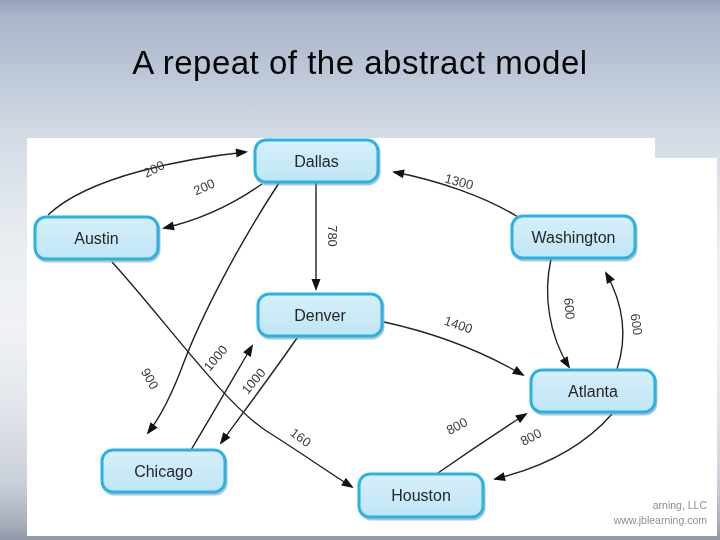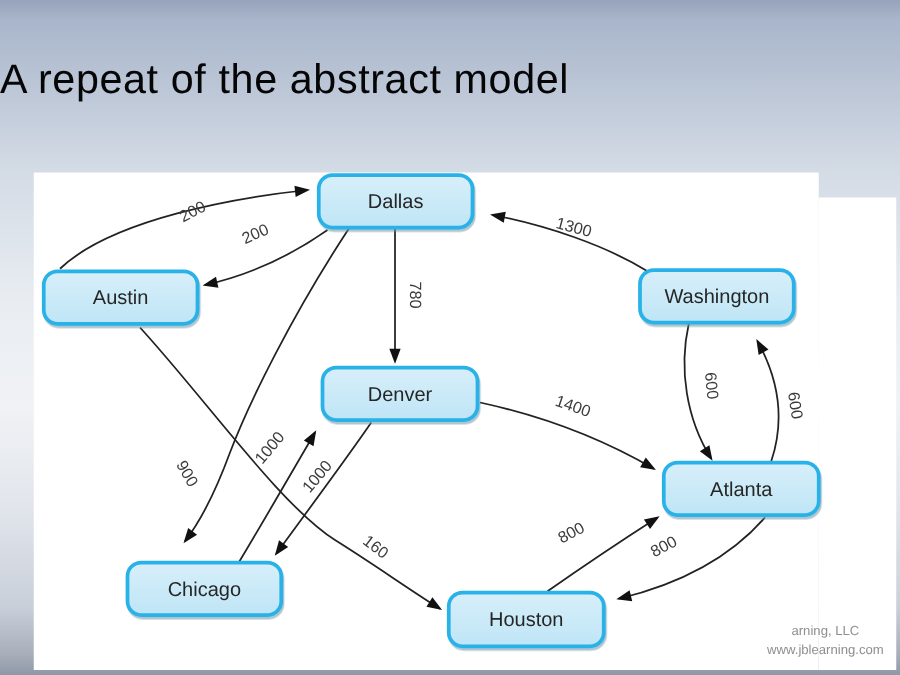--- a/index.html
+++ b/index.html
@@ -2,35 +2,35 @@
 <html><head>
 <meta charset="utf-8">
 <style>
   html,body{margin:0;padding:0;}
   .slide{
     position:relative;width:720px;height:540px;overflow:hidden;
     font-family:"Liberation Sans",sans-serif;
     background:linear-gradient(180deg,#96a3ba 0%,#a9b6cb 3%,#b6c1d3 10%,#d3dbe5 25%,#e9edf2 45%,#f0f2f5 60%,#e2e6ec 75%,#c9cfd9 90%,#a7aeba 97%,#8e98a7 100%);
   }
   .page-title{
-    position:absolute;top:44px;left:0;width:720px;
+    position:absolute;top:44px;left:0;width:720px;text-align:center;
     font-size:33px;font-weight:400;color:#060606;letter-spacing:0.5px;
   }
   .panel-main{position:absolute;left:27px;top:138px;width:628px;height:398px;background:#ffffff;}
   .panel-right{position:absolute;left:655px;top:158px;width:62px;height:378px;background:#ffffff;}
   svg.graph{position:absolute;left:0;top:0;width:720px;height:540px;}
   .edge{fill:none;stroke:#222222;stroke-width:1.4px;}
   .edge-label{font-size:13px;fill:#3c3c3c;text-anchor:middle;font-family:"Liberation Sans",sans-serif;}
   .node-rect{
     fill:url(#nodeGrad);stroke:#29b2e8;stroke-width:3px;
     filter:drop-shadow(1.5px 2px 0px rgba(110,150,170,0.55));
   }
   .node-label{font-size:16px;fill:#262626;text-anchor:middle;font-family:"Liberation Sans",sans-serif;}
   .attribution{
-    position:absolute;right:13px;bottom:12px;text-align:center;
+    position:absolute;right:13px;bottom:12px;text-align:right;
     font-size:10.5px;line-height:1.45;color:#8f8f8f;
   }
 </style>
 </head>
 <body>
 
 <div class="slide">
 
   <div class="page-title">A repeat of the abstract model</div>
 

